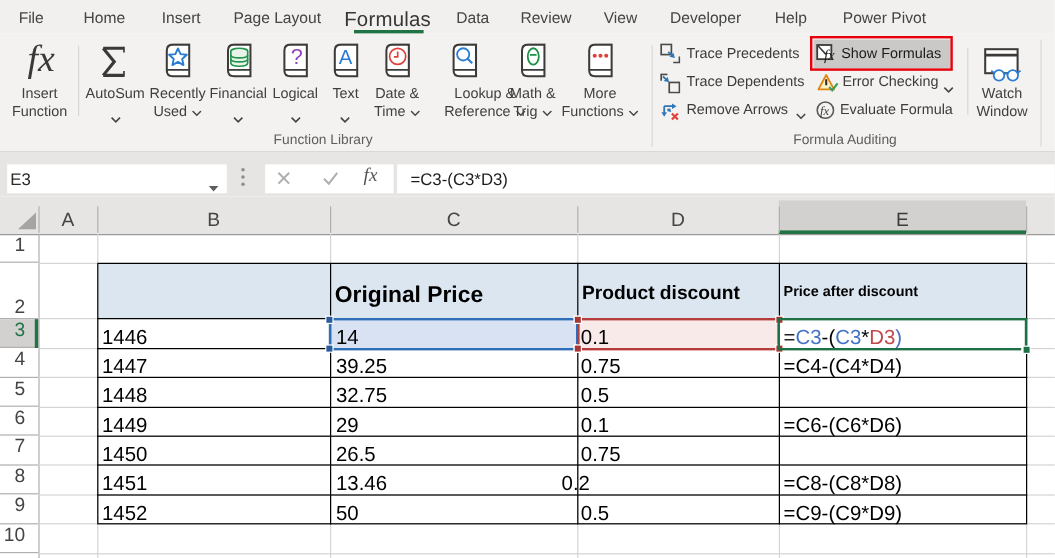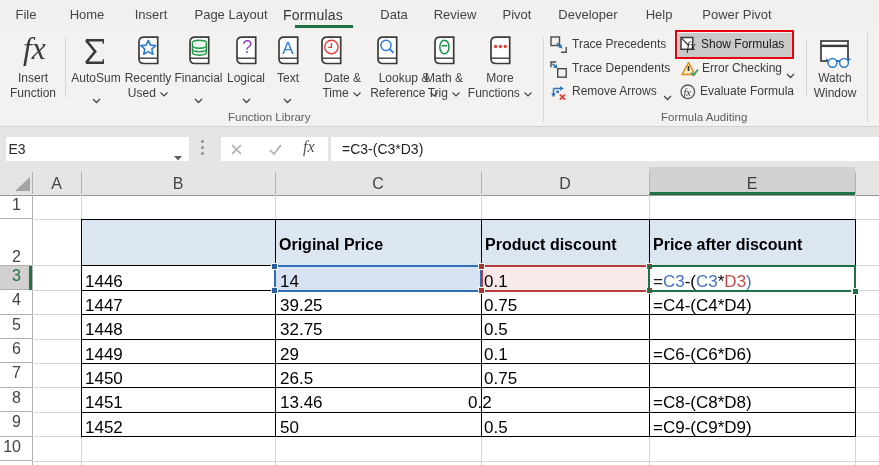--- a/index.html
+++ b/index.html
@@ -28,24 +28,24 @@
   .cell{position:absolute;font-size:17px;color:#000;white-space:nowrap;}
 </style>
 </head>
 <body>
 
 <div id="tabbar" class="abs">
   <span class="tab" style="left:26px">File</span>
   <span class="tab" style="left:87px">Home</span>
   <span class="tab" style="left:151px">Insert</span>
   <span class="tab" style="left:231px">Page Layout</span>
-  <span class="tab" style="left:313px;color:#373635;font-size:14px;letter-spacing:0.2px;">Formulas</span>
+  <span class="tab" style="left:323px;color:#373635;font-size:17px;letter-spacing:0.2px;">Formulas</span>
   <span class="tab" style="left:394px">Data</span>
   <span class="tab" style="left:455px">Review</span>
-  <span class="tab" style="left:517px">Pivot</span>
+  <span class="tab" style="left:517px">View</span>
   <span class="tab" style="left:588px">Developer</span>
   <span class="tab" style="left:659px">Help</span>
   <span class="tab" style="left:737px">Power Pivot</span>
   <div class="abs" style="left:295px;top:24.5px;width:58px;height:3px;background:#217346;"></div>
 </div>
 
 <div id="ribbon" class="abs">
 
   <div class="abs" style="left:23px;top:3px;width:40px;height:36px;font-family:'Liberation Serif',serif;font-style:italic;font-size:31.5px;color:#3a3937;">fx</div>
   <div class="biglabel" style="left:3px;top:43px;width:60px;">Insert<br>Function</div>
@@ -112,21 +112,21 @@
       </svg></div>
 
   <div class="abs" style="left:320px;top:8px;">
     <svg width="22" height="29">
       <path d="M7 1.2 H20.7 V27.5 H7 Q2 27.5 2 22.7 V6 Q2 1.2 7 1.2 Z" fill="#fff" stroke="#3c3b39" stroke-width="1.7"></path>
       <path d="M2.2 22.2 H20.7" stroke="#3c3b39" stroke-width="1.4"></path>
       <circle cx="11.4" cy="11" r="6.7" fill="none" stroke="#e0403a" stroke-width="1.4"></circle>
       <path d="M11.4 7 V11.4 H8.2" fill="none" stroke="#e0403a" stroke-width="1.4"></path>
     </svg>
   </div>
-  <div class="biglabel" style="left:301px;top:43px;width:60px;text-align:right;">Date &amp;<br>Time <svg width="8" height="5" style="margin-left:1px">
+  <div class="biglabel" style="left:301px;top:43px;width:60px;">Date &amp;<br>Time <svg width="8" height="5" style="margin-left:1px">
         <path d="M0.5 0.5 l3.5 3.5 L7.5 0.5" stroke="#444" stroke-width="1.2" fill="none"></path>
       </svg></div>
 
   <div class="abs" style="left:376px;top:8px;">
     <svg width="22" height="29">
       <path d="M7 1.2 H20.7 V27.5 H7 Q2 27.5 2 22.7 V6 Q2 1.2 7 1.2 Z" fill="#fff" stroke="#3c3b39" stroke-width="1.7"></path>
       <path d="M2.2 22.2 H20.7" stroke="#3c3b39" stroke-width="1.4"></path>
       <circle cx="10" cy="9.3" r="5.1" fill="none" stroke="#2b7cd3" stroke-width="1.5"></circle>
       <path d="M13.7 13 L17.5 16.8" stroke="#2b7cd3" stroke-width="1.8"></path>
     </svg>
@@ -326,23 +326,23 @@
   <div class="abs" style="left:481px;top:55px;width:1px;height:218px;background:#000;"></div>
   <div class="abs" style="left:649px;top:55px;width:1px;height:218px;background:#000;"></div>
   <div class="abs" style="left:81px;top:101px;width:775px;height:1px;background:#000;"></div>
   <div class="abs" style="left:81px;top:126px;width:775px;height:1px;background:#000;"></div>
   <div class="abs" style="left:81px;top:150px;width:775px;height:1px;background:#000;"></div>
   <div class="abs" style="left:81px;top:175px;width:775px;height:1px;background:#000;"></div>
   <div class="abs" style="left:81px;top:199px;width:775px;height:1px;background:#000;"></div>
   <div class="abs" style="left:81px;top:223px;width:775px;height:1px;background:#000;"></div>
   <div class="abs" style="left:81px;top:248px;width:775px;height:1px;background:#000;"></div>
 
-  <div class="cell" style="left:279px;top:71.5px;font-weight:bold;font-size:16px;">Original Price</div>
+  <div class="cell" style="left:279px;top:71.5px;font-weight:bold;font-size:19px;">Original Price</div>
   <div class="cell" style="left:485px;top:71.5px;font-weight:bold;font-size:16px;">Product discount</div>
-  <div class="cell" style="left:653px;top:71.5px;font-weight:bold;font-size:16px;">Price after discount</div>
+  <div class="cell" style="left:653px;top:71.5px;font-weight:bold;font-size:12px;">Price after discount</div>
 
   <div class="cell" style="left:85px;top:108px;">1446</div>
   <div class="cell" style="left:85px;top:132px;">1447</div>
   <div class="cell" style="left:85px;top:156px;">1448</div>
   <div class="cell" style="left:85px;top:180.5px;">1449</div>
   <div class="cell" style="left:85px;top:205px;">1450</div>
   <div class="cell" style="left:85px;top:229px;">1451</div>
   <div class="cell" style="left:85px;top:253.5px;">1452</div>
 
   <div class="cell" style="left:280px;top:108px;">14</div>

